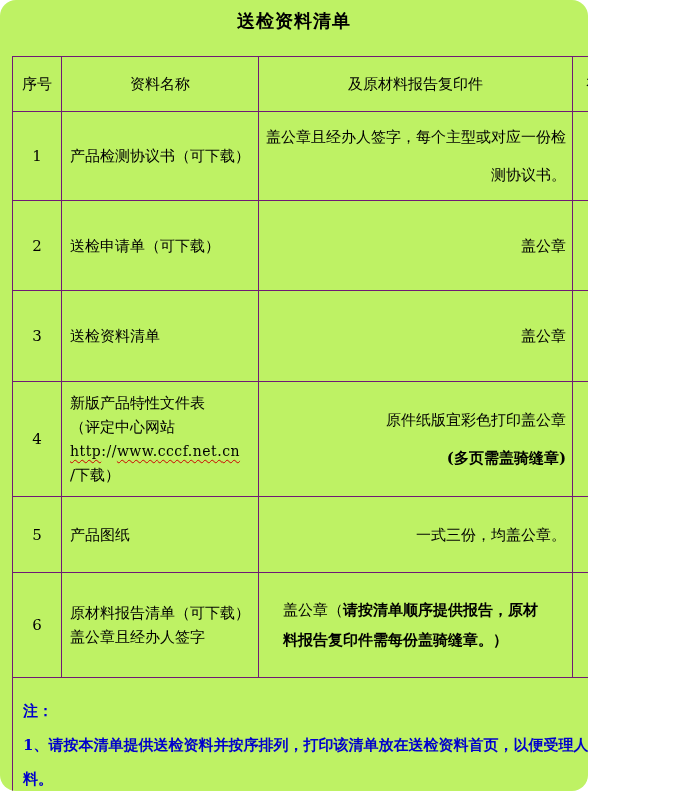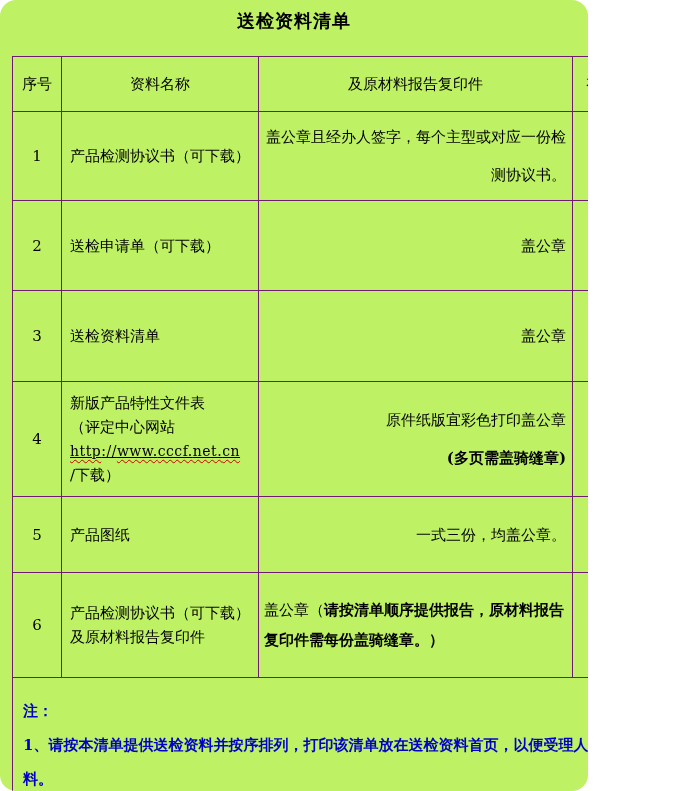--- a/index.html
+++ b/index.html
@@ -35,21 +35,21 @@
   
   col.c-num  { width: 49px; }
   col.c-name { width: 197px; }
   col.c-desc { width: 314px; }
   col.c-chk  { width: 87px; }
 
   td.hd { text-align: center; height: 52px; }
   td.num { text-align: center; }
   td.name { text-align: left; padding: 2px 4px 2px 8px; line-height: 24px; }
   td.desc { text-align: right; padding: 2px 6px; line-height: 38px; }
-  td.desc-left { text-align: left; padding: 2px 5px; line-height: 30px; }
+  td.desc-left { text-align: left; padding: 2px 24px; line-height: 30px; }
   td.chk { text-align: center; }
 
   tr.r1 td { height: 84px; }
   tr.r2 td { height: 85px; }
   tr.r3 td { height: 86px; }
   tr.r4 td { height: 110px; }
   tr.r5 td { height: 71px; }
   tr.r6 td { height: 100px; }
   tr.rnote td { height: 121px; }
 
@@ -57,21 +57,20 @@
     display: inline-block;
     width: 14px;
     height: 14px;
     border: 1.5px solid #000000;
     background: #ffffff;
     vertical-align: middle;
     cursor: pointer;
   }
   .bold { font-weight: bold; margin-top: 8px; }
   .url {
-    text-decoration: underline;
     font-size: 14px;
     letter-spacing: 0.5px;
     white-space: nowrap;
   }
   .spell {
     text-decoration: underline wavy #cc0000;
     text-decoration-thickness: 1px;
     text-underline-offset: 3px;
   }
   td.note-cell {
@@ -145,21 +144,21 @@
 
     <tr class="r5">
       <td class="num">5</td>
       <td class="name">产品图纸</td>
       <td class="desc">一式三份，均盖公章。</td>
       <td class="chk"><span class="checkbox"></span></td>
     </tr>
 
     <tr class="r6">
       <td class="num">6</td>
-      <td class="name">产品检测协议书（可下载）及原材料报告复印件</td>
+      <td class="name">原材料报告清单（可下载）盖公章且经办人签字</td>
       <td class="desc-left">
         <span>盖公章（</span><span class="bold">请按清单顺序提供报告，原材料报告复印件需每份盖骑缝章。）</span>
       </td>
       <td class="chk"><span class="checkbox"></span></td>
     </tr>
 
     <tr class="rnote">
       <td class="note-cell" colspan="4">
         <div>注：</div>
         <div>1、请按本清单提供送检资料并按序排列，打印该清单放在送检资料首页，以便受理人员核对资料。</div>

